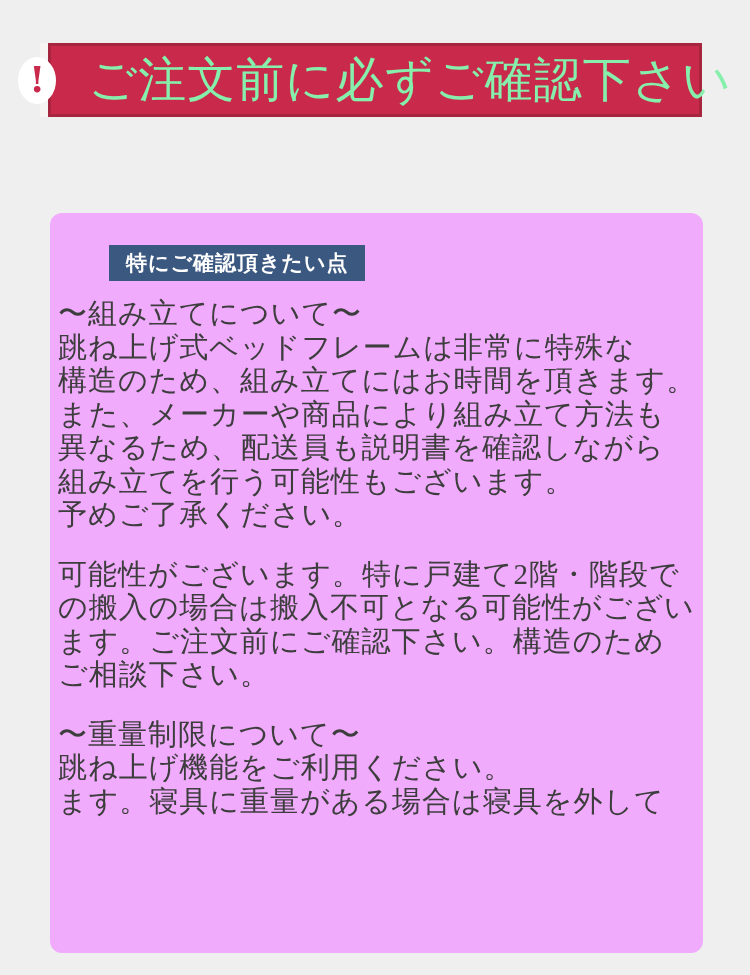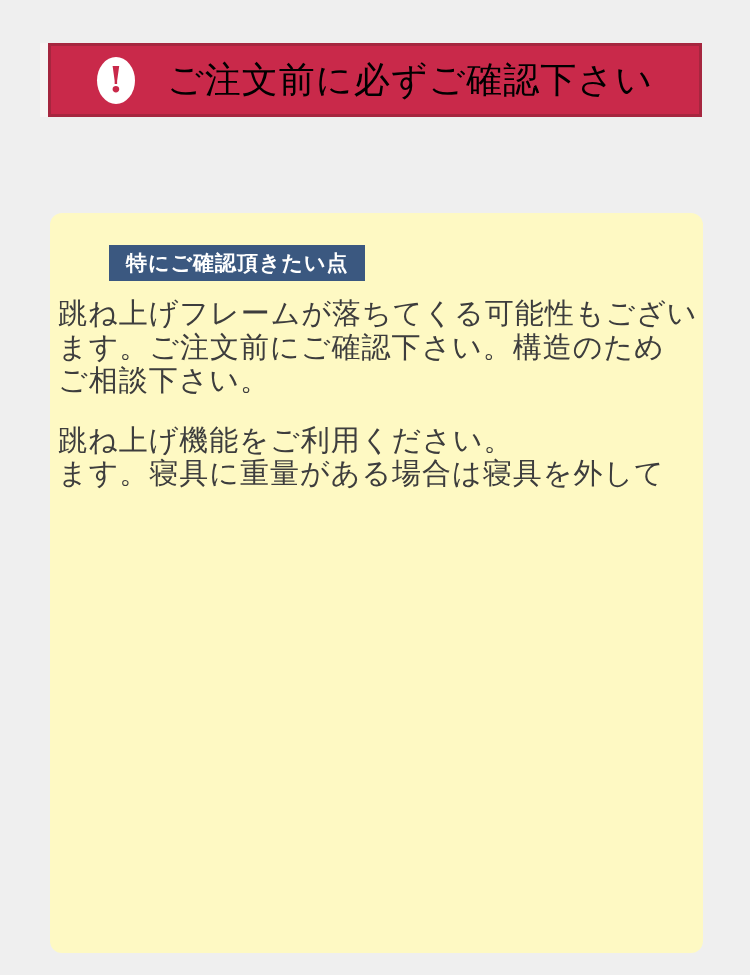--- a/index.html
+++ b/index.html
@@ -35,32 +35,32 @@
   }
   .excl span {
     color:#c9294a;
     font-family:"DejaVu Serif",serif;
     font-weight:bold;
     font-size:36px;
     line-height:1;
     padding-bottom:3px;
   }
   .banner-title {
-    color:#000000;
-    font-size:36px;
+    color:#86efac;
+    font-size:48px;
     letter-spacing:1px;
     white-space:nowrap;
   }
 
   
   .card {
     margin:96px 0 0 50px;
     width:653px;
     height:740px;
-    background:#fef9c3;
+    background:#f0abfc;
     border-radius:12px;
     padding:32px 8px 6px 8px;
   }
   .points-label {
     display:inline-block;
     margin-left:51px;
     background:#3b5880;
     color:#ffffff;
     font-family:"Liberation Sans","DejaVu Sans",sans-serif;
     font-weight:bold;
@@ -88,26 +88,37 @@
     <span>!</span>
   </div>
   <div class="banner-title">ご注文前に必ずご確認下さい</div>
 </div>
 
 <div class="card">
   <div class="points-label">特にご確認頂きたい点</div>
 
   <div class="sections">
 
+    <div class="section">
+      <div>〜組み立てについて〜</div>
+      <div>跳ね上げ式ベッドフレームは非常に特殊な</div>
+      <div>構造のため、組み立てにはお時間を頂きます。</div>
+      <div>また、メーカーや商品により組み立て方法も</div>
+      <div>異なるため、配送員も説明書を確認しながら</div>
+      <div>組み立てを行う可能性もございます。</div>
+      <div>予めご了承ください。</div>
+    </div>
 
     <div class="section">
-      <div>跳ね上げフレームが落ちてくる可能性もござい</div>
+      <div>可能性がございます。特に戸建て2階・階段で</div>
+      <div>の搬入の場合は搬入不可となる可能性がござい</div>
       <div>ます。ご注文前にご確認下さい。構造のため</div>
       <div>ご相談下さい。</div>
     </div>
 
     <div class="section">
+      <div>〜重量制限について〜</div>
       <div>跳ね上げ機能をご利用ください。</div>
       <div>ます。寝具に重量がある場合は寝具を外して</div>
     </div>
 
   </div>
 </div>
 
 </body></html>

